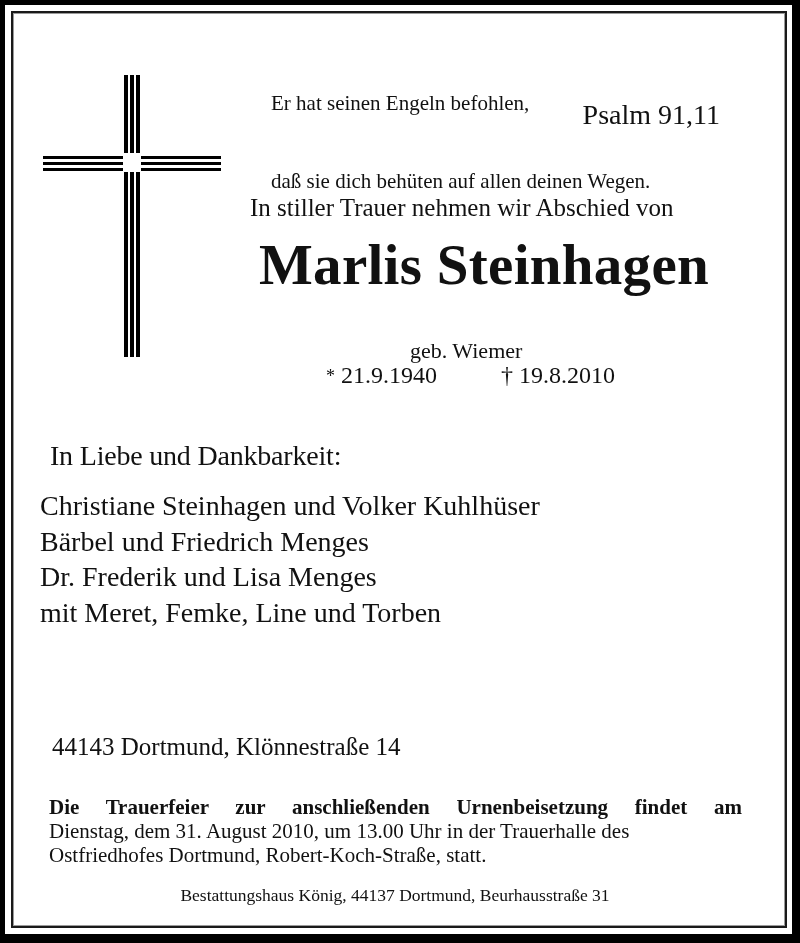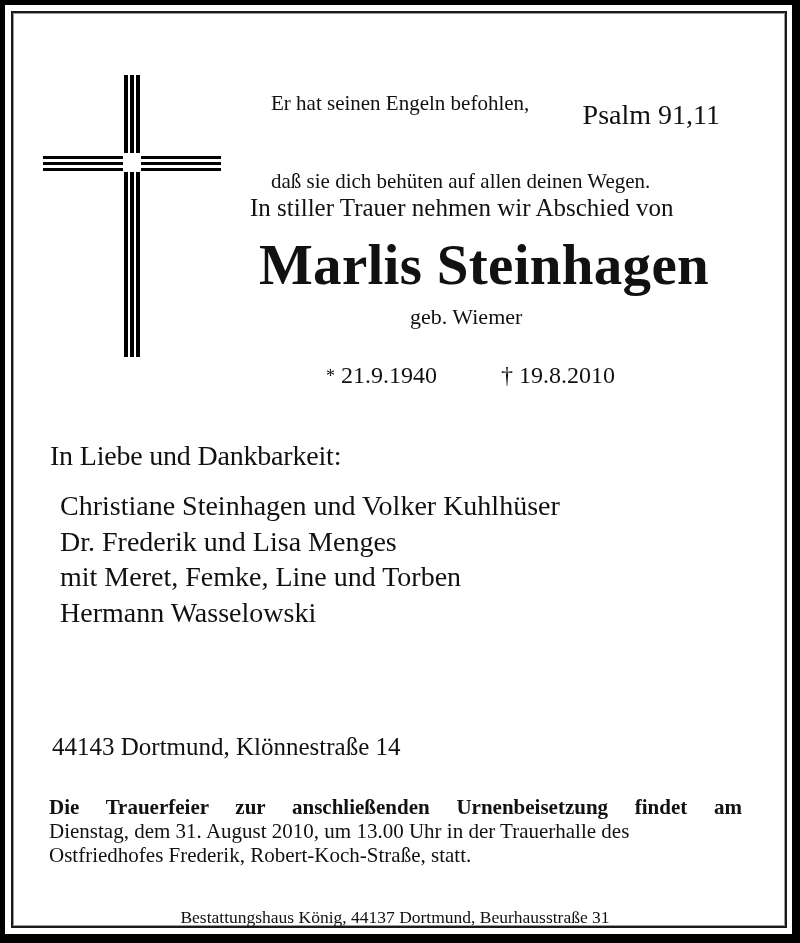--- a/index.html
+++ b/index.html
@@ -15,31 +15,31 @@
   .cross .vbar { position: absolute; top: 0; width: 4px; height: 282px; background: #000; }
   .cross .hbar { position: absolute; left: 0; height: 3px; width: 178px; background: #000; }
   .cross .gap { position: absolute; left: 80px; top: 78px; width: 18px; height: 19px; background: #fff; }
 
   .abs { position: absolute; white-space: nowrap; }
   .verse { left: 271px; top: 38px; font-size: 21px; line-height: 26px; white-space: pre; }
   .psalm { right: 80px; top: 99px; font-size: 28px; }
   .intro { left: 250px; top: 150px; font-size: 25px; margin-top: 44px; }
   .name { left: 0; width: 968px; top: 232px; text-align: center; font-size: 57px; font-weight: bold;
           letter-spacing: 0.3px; }
-  .nee { left: 410px; top: 304px; font-size: 22px; }
+  .nee { left: 410px; top: 338px; font-size: 22px; }
   .dates { left: 326px; top: 362px; font-size: 24px; }
   .dates .sep { display: inline-block; width: 64px; }
   .thanks { left: 50px; top: 440px; font-size: 28px; letter-spacing: -0.2px; }
-  .mourners { left: 60px; top: 488px; font-size: 28px; line-height: 35.5px; }
+  .mourners { left: 40px; top: 488px; font-size: 28px; line-height: 35.5px; }
   .mourners div { white-space: nowrap; }
   .address { left: 52px; top: 733px; font-size: 25px; }
   .service { left: 49px; top: 795px; width: 693px; font-size: 21px; line-height: 24px; text-align: justify;
              text-align-last: left; white-space: normal; }
   .service .l1 { text-align: justify; text-align-last: justify; font-weight: bold; }
-  .undertaker { left: 0; width: 790px; top: 885px; text-align: center; font-size: 17.5px; margin-top: 22px; }
+  .undertaker { left: 0; width: 790px; top: 885px; text-align: center; font-size: 17.5px; }
 </style>
 </head>
 <body>
 
 <div class="outer"></div>
 <div class="inner"></div>
 
 <div class="cross">
   <div class="vbar" style="left:81px"></div>
   <div class="vbar" style="left:87px"></div>
@@ -65,26 +65,26 @@
 <div class="abs dates">
   <span style="font-size:18px;vertical-align:1px">*</span>
   <span>21.9.1940</span><span class="sep"></span><span>†</span>
   <span>19.8.2010</span>
 </div>
 
 <div class="abs thanks">In Liebe und Dankbarkeit:</div>
 
 <div class="abs mourners">
   <div>Christiane Steinhagen und Volker Kuhlhüser</div>
+  <div>Bärbel und Friedrich Menges</div>
   <div>Dr. Frederik und Lisa Menges</div>
   <div>mit Meret, Femke, Line und Torben</div>
-  <div>Hermann Wasselowski</div>
 </div>
 
 <div class="abs address">44143 Dortmund, Klönnestraße 14</div>
 
 <div class="abs service">
   <div class="l1">Die Trauerfeier zur anschließenden Urnenbeisetzung findet am</div>
   <div style="white-space:nowrap">Dienstag, dem 31. August 2010, um 13.00 Uhr in der Trauerhalle des</div>
-  <div style="white-space:nowrap">Ostfriedhofes Frederik, Robert-Koch-Straße, statt.</div>
+  <div style="white-space:nowrap">Ostfriedhofes Dortmund, Robert-Koch-Straße, statt.</div>
 </div>
 
 <div class="abs undertaker">Bestattungshaus König, 44137 Dortmund, Beurhausstraße 31</div>
 
 </body></html>

